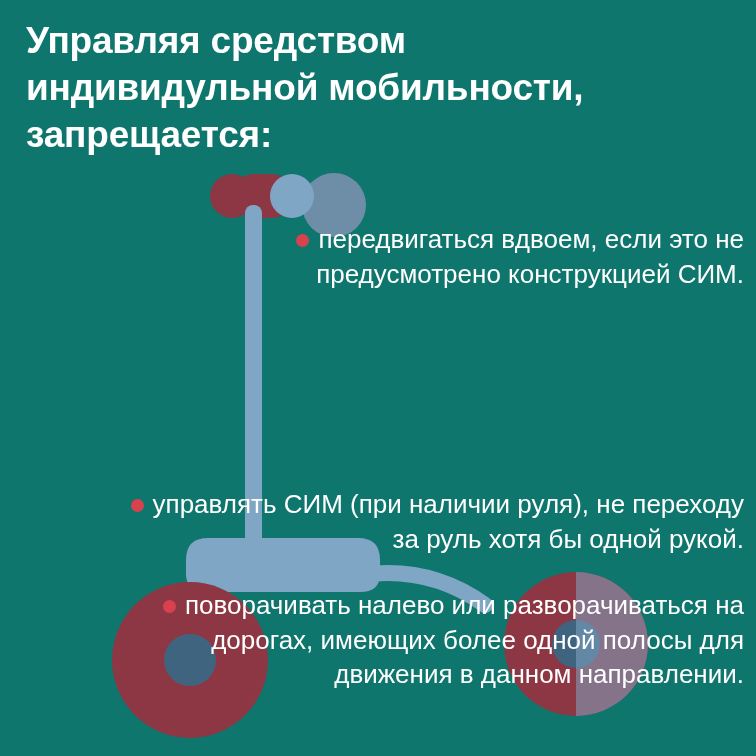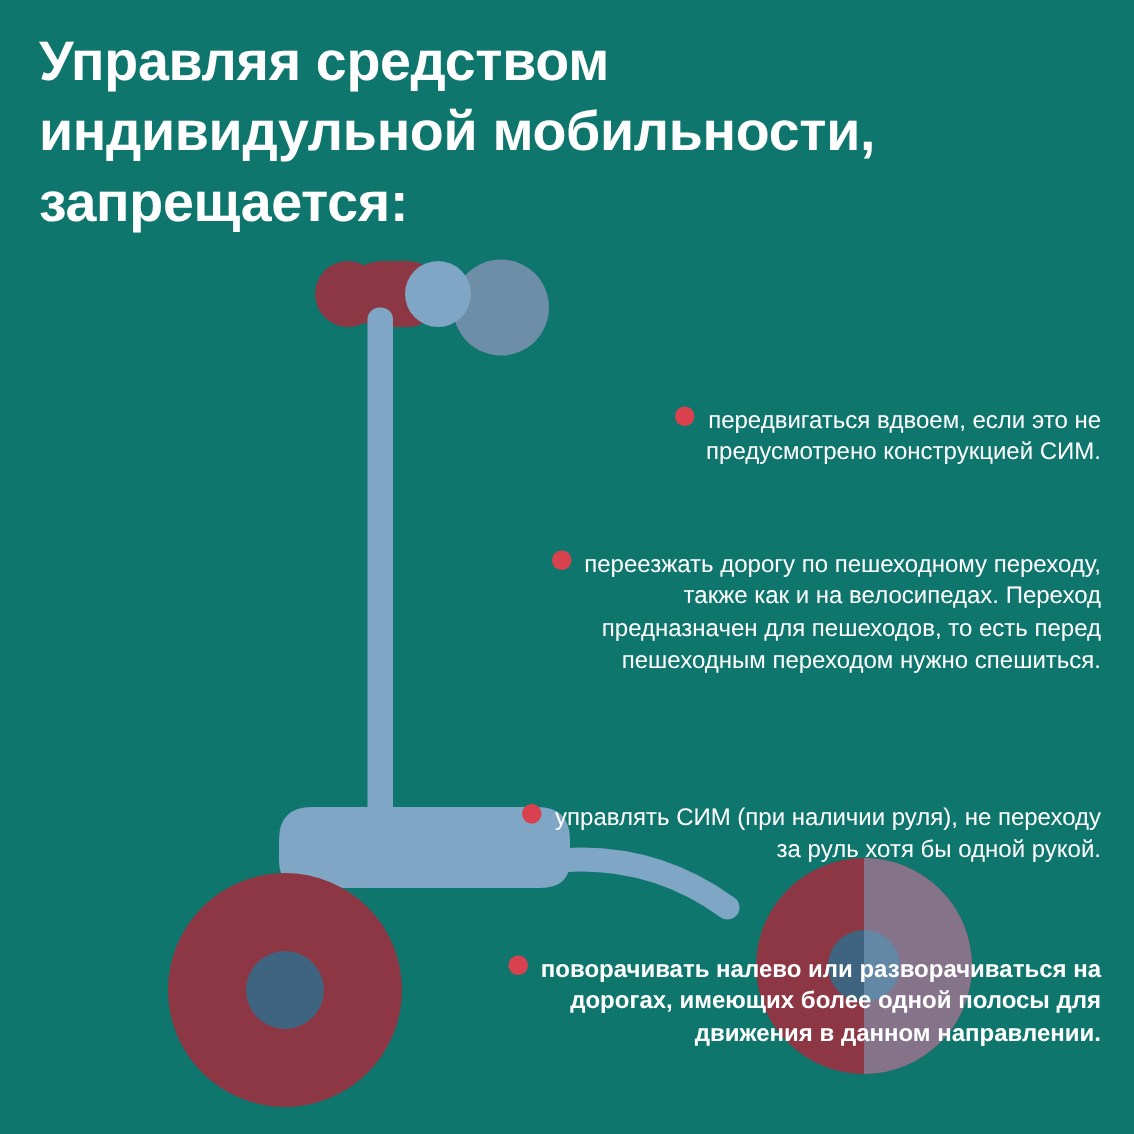--- a/index.html
+++ b/index.html
@@ -47,41 +47,40 @@
   .bullets {
     position: absolute;
     left: 0;
     top: 0;
     width: 756px;
     height: 756px;
     z-index: 3;
   }
   .bullet {
     position: absolute;
-    right: 22px;
+    right: 12px;
     color: #ffffff;
-    font-size: 16px;
+    font-size: 26px;
     line-height: 1.33;
     text-align: right;
     white-space: pre-line;
-    margin-top: 48px;
   }
   .bullet .dot {
     display: inline-block;
     width: 13px;
     height: 13px;
     border-radius: 50%;
     background: #d9414e;
     margin-right: 9px;
     vertical-align: 1px;
   }
   .b1 { top: 222px; width: 560px; }
   .b2 { top: 318px; width: 706px; }
   .b3 { top: 487px; width: 706px; }
-  .b4 { top: 588px; width: 706px; font-weight: bold; }
+  .b4 { top: 588px; width: 706px; }
 </style>
 </head>
 <body>
 
 <div class="poster">
 
   <svg class="art" viewBox="0 0 756 756" aria-hidden="true">
 
     <circle cx="334" cy="205" r="32" fill="#6e8ea8"></circle>
 
@@ -103,24 +102,20 @@
     <path d="M576 572 a72 72 0 0 1 0 144" fill="#7fa6c4" opacity="0.55"></path>
   </svg>
 
   <div class="heading">Управляя средством
 индивидульной мобильности,
 запрещается:</div>
 
   <div class="bullets">
     <div class="bullet b1"><span class="dot"></span><span>передвигаться вдвоем, если это не
 предусмотрено конструкцией СИМ.</span></div>
-    <div class="bullet b2"><span class="dot"></span><span>переезжать дорогу по пешеходному переходу,
-также как и на велосипедах. Переход
-предназначен для пешеходов, то есть перед
-пешеходным переходом нужно спешиться.</span></div>
     <div class="bullet b3"><span class="dot"></span><span>управлять СИМ (при наличии руля), не переходу
 за руль хотя бы одной рукой.</span></div>
     <div class="bullet b4"><span class="dot"></span><span>поворачивать налево или разворачиваться на
 дорогах, имеющих более одной полосы для
 движения в данном направлении.</span></div>
   </div>
 
 </div>
 
 </body></html>

